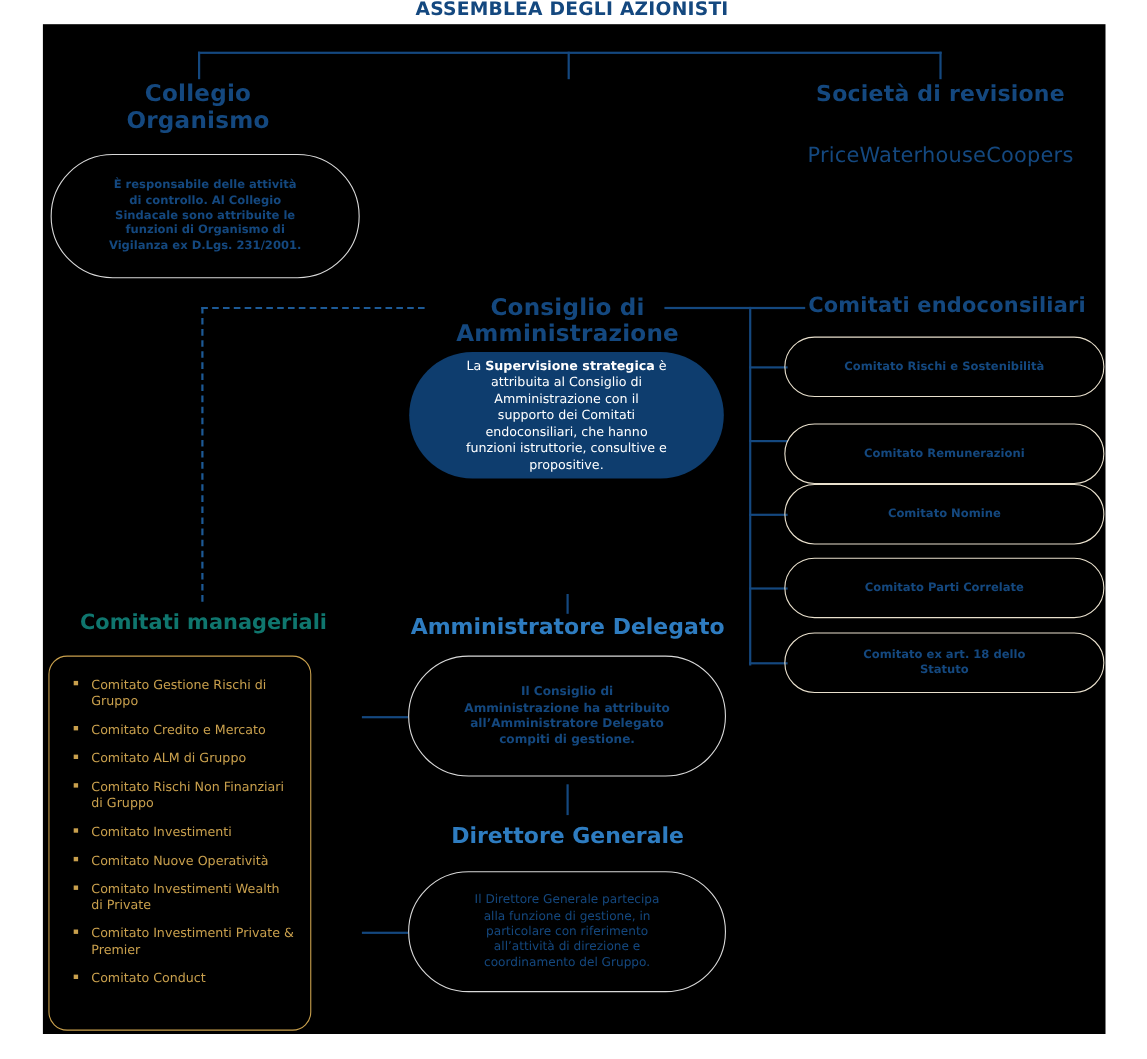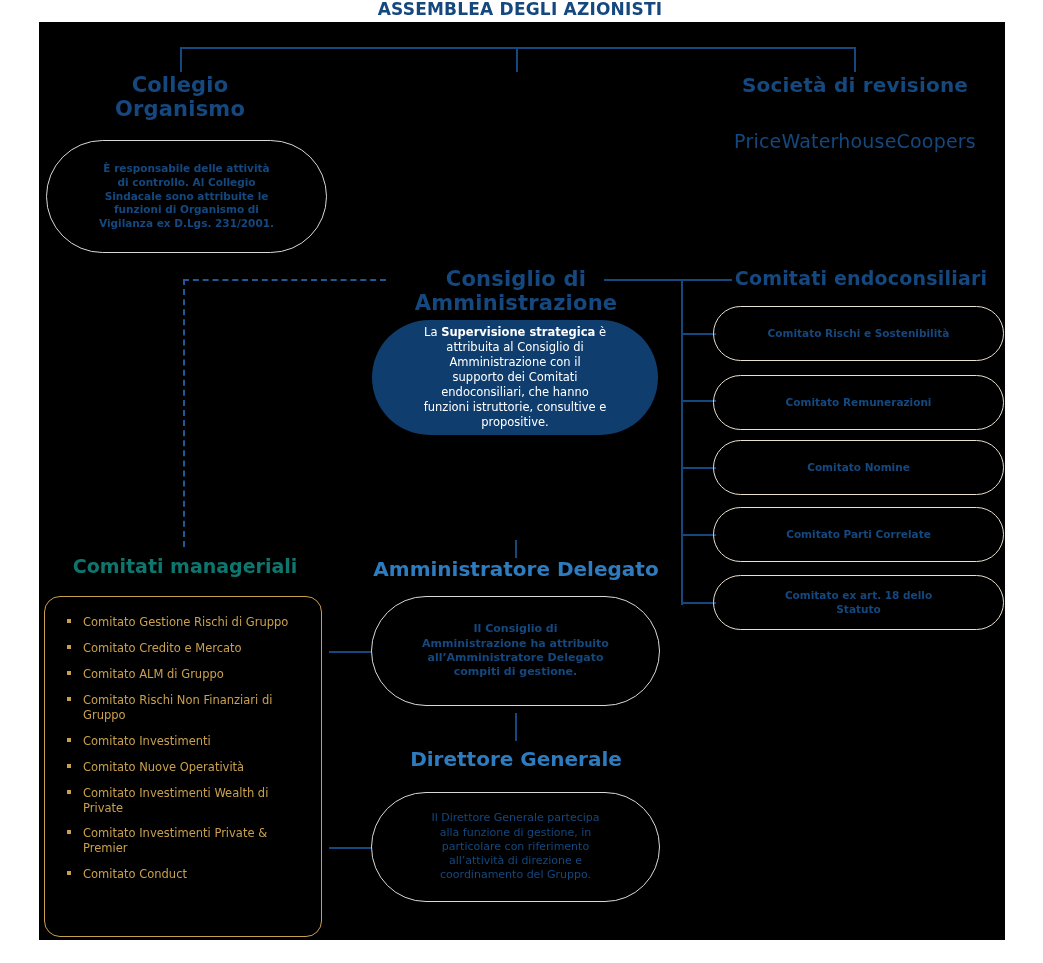--- a/index.html
+++ b/index.html
@@ -103,42 +103,42 @@
   </div>
 
   <div class="t title-navy" style="left:716px;top:268px;width:290px;font-size:19px;">Comitati endoconsiliari</div>
 
   <div class="line h" style="left:681px;top:333px;width:35px;"></div>
   <div class="pill pill-cream" style="left:713px;top:306px;width:291px;height:55px;">
     <p style="font-size:10.5px;">Comitato Rischi e Sostenibilità</p>
   </div>
 
   <div class="line h" style="left:681px;top:400px;width:35px;"></div>
-  <div class="pill pill-cream" style="left:713px;top:375px;width:291px;height:55px;align-items:center;">
+  <div class="pill pill-cream" style="left:713px;top:385px;width:291px;height:55px;align-items:center;">
     <p style="font-size:10.5px;">Comitato Remunerazioni</p>
   </div>
 
   <div class="line h" style="left:681px;top:467px;width:35px;"></div>
   <div class="pill pill-cream" style="left:713px;top:440px;width:291px;height:55px;">
     <p style="font-size:10.5px;">Comitato Nomine</p>
   </div>
 
   <div class="line h" style="left:681px;top:534px;width:35px;"></div>
   <div class="pill pill-cream" style="left:713px;top:507px;width:291px;height:55px;">
     <p style="font-size:10.5px;">Comitato Parti Correlate</p>
   </div>
 
   <div class="line h" style="left:681px;top:602px;width:35px;"></div>
   <div class="pill pill-cream" style="left:713px;top:575px;width:291px;height:55px;">
     <p style="font-size:10.5px;">Comitato ex art. 18 dello Statuto</p>
   </div>
 
   <div class="t title-gold" style="left:45px;top:556px;width:280px;font-size:19px;">Comitati manageriali</div>
 
-  <div id="gold-box" style="left:44px;top:596px;width:278px;height:341px;">
+  <div id="gold-box" style="left:44px;top:596px;width:239px;height:341px;border-radius:17px;">
     <ul id="gold-list">
       <li>Comitato Gestione Rischi di Gruppo</li>
       <li>Comitato Credito e Mercato</li>
       <li>Comitato ALM di Gruppo</li>
       <li>Comitato Rischi Non Finanziari di Gruppo</li>
       <li>Comitato Investimenti</li>
       <li>Comitato Nuove Operatività</li>
       <li>Comitato Investimenti Wealth di Private</li>
       <li>Comitato Investimenti Private &amp; Premier</li>
       <li>Comitato Conduct</li>

